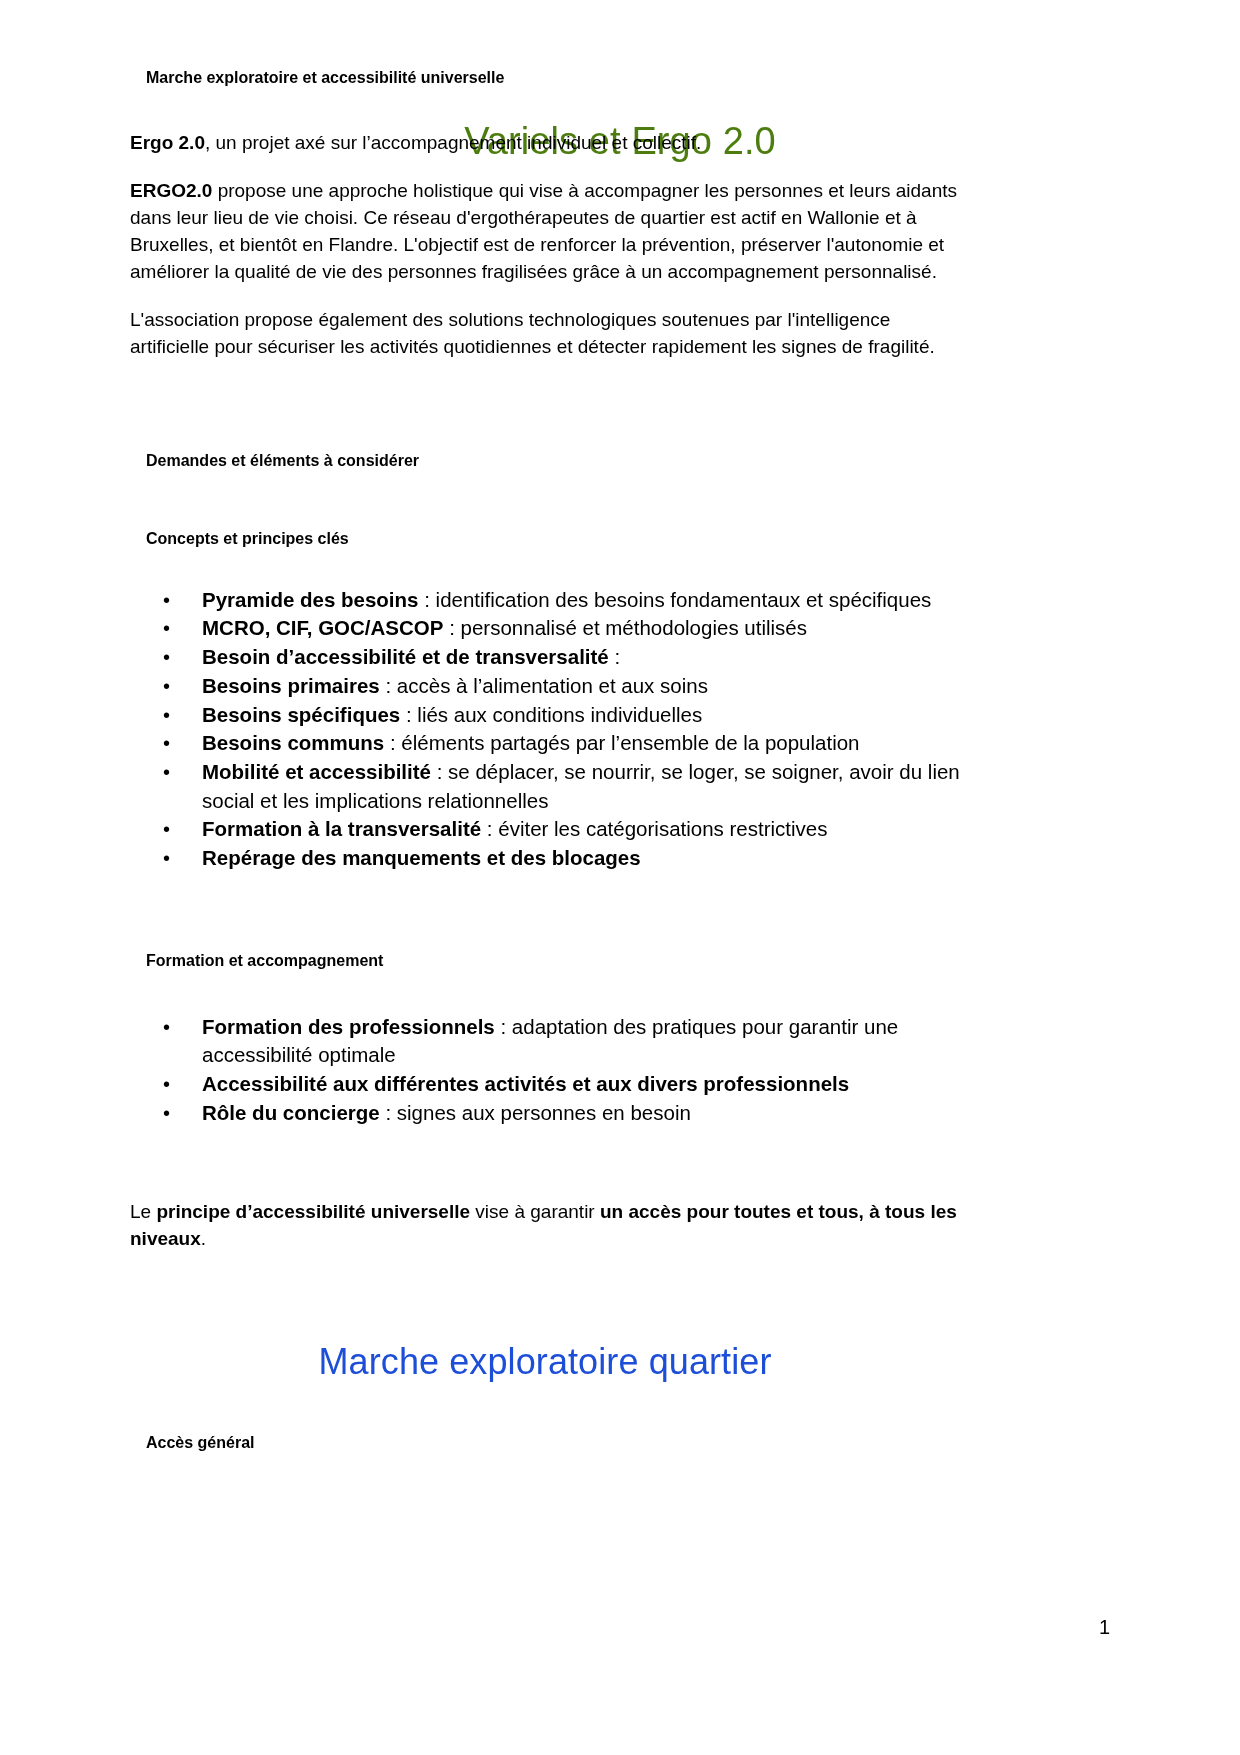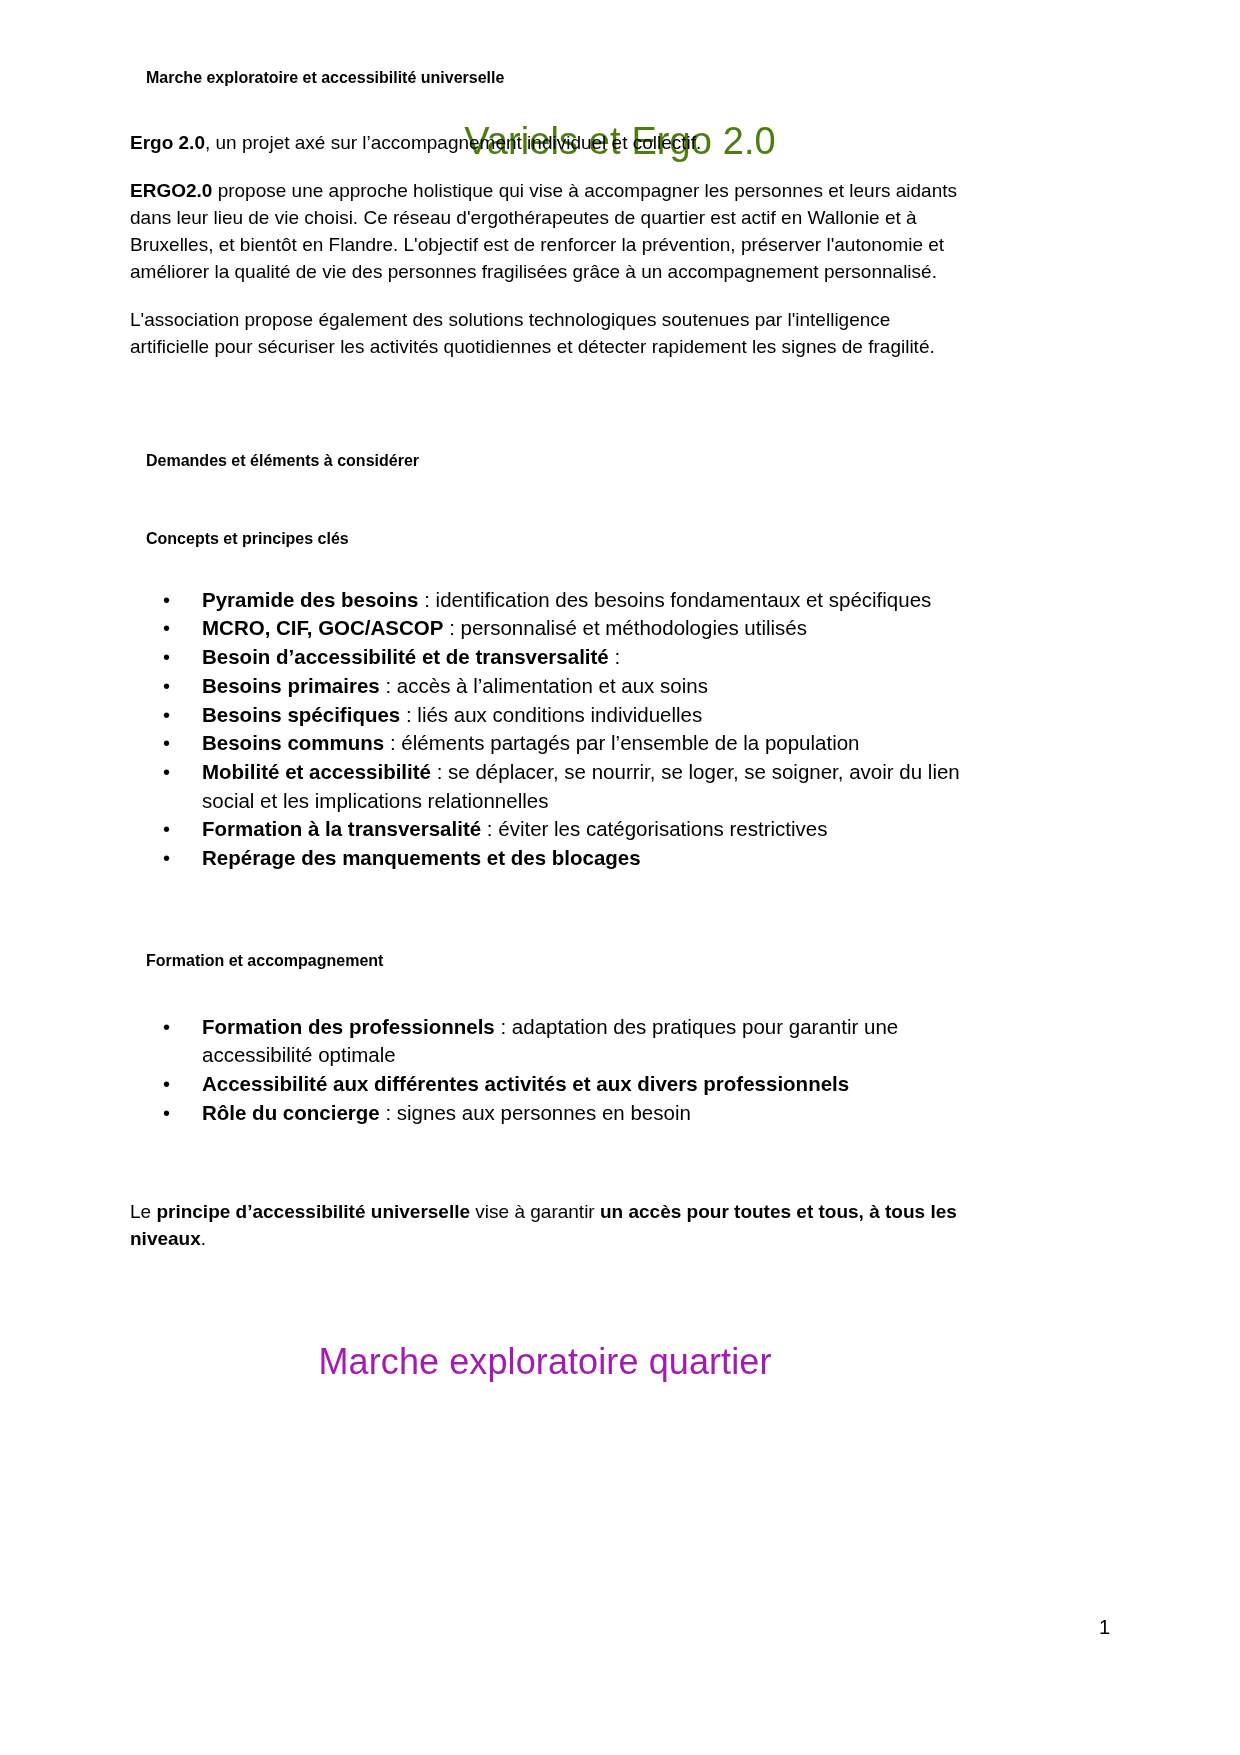--- a/index.html
+++ b/index.html
@@ -31,21 +31,21 @@
     font-weight: normal;
     font-size: 38px;
     line-height: 1.15;
     text-align: center;
     margin: 0;
     padding-top: 120px;
     letter-spacing: 0.1px;
   }
 
   h2.section-title {
-    color: #a21caf;
+    color: #1d4ed8;
     font-weight: normal;
     font-size: 36px;
     line-height: 1.15;
     text-align: center;
     margin: 0;
     letter-spacing: 0.1px;
   }
 
   .h-bold {
     font-weight: bold;
@@ -168,18 +168,19 @@
     <div class="sp-26"></div>
 
     <p class="body"><span>Le </span><b>principe d’accessibilité universelle</b><span> vise à garantir </span><b>un accès pour toutes et tous, à tous les niveaux</b><span>.</span></p>
 
     <div class="sp-88"></div>
 
     <h2 class="section-title">Marche exploratoire quartier</h2>
 
     <div class="sp-34"></div>
 
+    <div class="h-bold">Accès général</div>
 
   </div>
 
   <div class="page-number">1</div>
 
 </div>
 
 </body></html>

